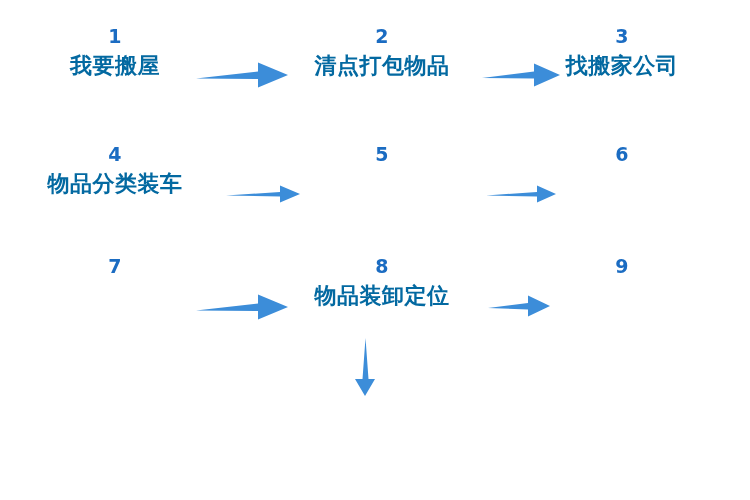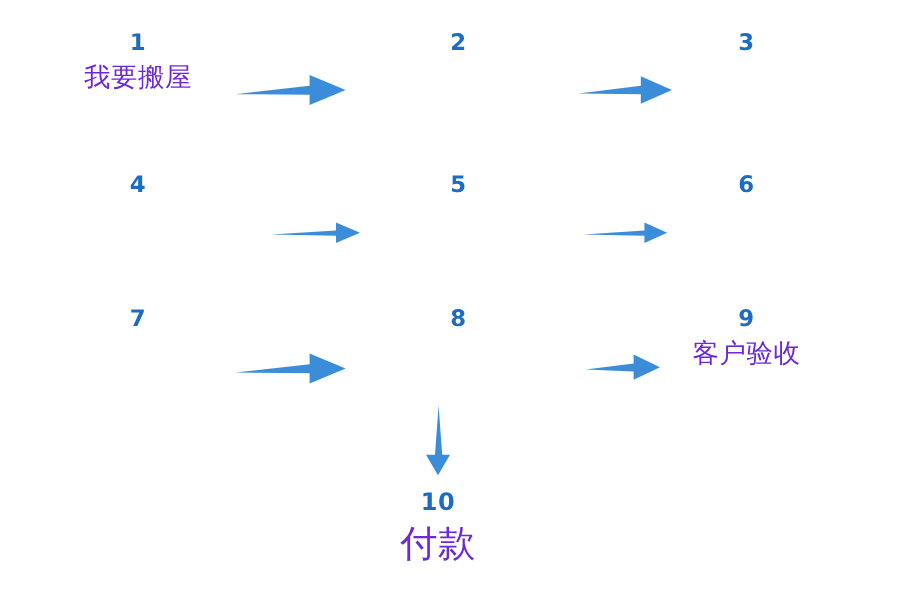--- a/index.html
+++ b/index.html
@@ -32,23 +32,23 @@
     display: block;
     color: #1b6cc2;
     font-size: 19px;
     font-weight: 700;
     line-height: 1;
     letter-spacing: 0.5px;
   }
   .step-label {
     display: block;
     margin-top: 9px;
-    color: #6d28d9;
+    color: #0369a1;
     font-size: 22px;
-    font-weight: 400;
+    font-weight: 700;
     line-height: 1;
     letter-spacing: 0.5px;
   }
 
   
   .step.final .step-number {
     font-size: 20px;
   }
   .step.final .step-label {
     margin-top: 10px;
@@ -75,34 +75,37 @@
   </div>
 
   <div class="arrow" style="left:196px; top:62px;">
     <svg width="92" height="26" viewBox="0 0 92 26">
       <path d="M0 16.5 L62 9.5 L62 0.5 L92 13.0 L62 25.5 L62 17.0 Z" fill="#3c8dd9"></path>
     </svg>
   </div>
 
   <div class="step" style="left:382px; top:27px;">
     <span class="step-number">2</span>
+    <span class="step-label">清点打包物品</span>
   </div>
 
   <div class="arrow" style="left:482px; top:63px;">
     <svg width="78" height="24" viewBox="0 0 78 24">
       <path d="M0 15.0 L52 8.5 L52 0.5 L78 12.0 L52 23.5 L52 15.5 Z" fill="#3c8dd9"></path>
     </svg>
   </div>
 
   <div class="step" style="left:622px; top:27px;">
     <span class="step-number">3</span>
+    <span class="step-label">找搬家公司</span>
   </div>
 
   <div class="step" style="left:115px; top:145px;">
     <span class="step-number">4</span>
+    <span class="step-label">物品分类装车</span>
   </div>
 
   <div class="arrow" style="left:226px; top:185px;">
     <svg width="74" height="18" viewBox="0 0 74 18">
       <path d="M0 10.5 L54 7.0 L54 0.5 L74 9.0 L54 17.5 L54 11.5 Z" fill="#3c8dd9"></path>
     </svg>
   </div>
 
   <div class="step" style="left:382px; top:145px;">
     <span class="step-number">5</span>
@@ -123,37 +126,33 @@
   </div>
 
   <div class="arrow" style="left:196px; top:294px;">
     <svg width="92" height="26" viewBox="0 0 92 26">
       <path d="M0 16.5 L62 9.5 L62 0.5 L92 13.0 L62 25.5 L62 17.0 Z" fill="#3c8dd9"></path>
     </svg>
   </div>
 
   <div class="step" style="left:382px; top:257px;">
     <span class="step-number">8</span>
+    <span class="step-label">物品装卸定位</span>
   </div>
 
   <div class="arrow" style="left:488px; top:295px;">
     <svg width="62" height="22" viewBox="0 0 62 22">
       <path d="M0 13.0 L40 8.0 L40 0.5 L62 11.0 L40 21.5 L40 14.5 Z" fill="#3c8dd9"></path>
     </svg>
   </div>
 
   <div class="step" style="left:622px; top:257px;">
     <span class="step-number">9</span>
-    <span class="step-label">客户验收</span>
   </div>
 
   <div class="arrow" style="left:352px; top:338px;">
     <svg width="26" height="58" viewBox="0 0 26 58">
       <path d="M13.5 0 L16.5 41 L23.0 41 L13.0 58 L3.0 41 L10.5 41 Z" fill="#3c8dd9"></path>
     </svg>
   </div>
 
-  <div class="step final" style="left:365px; top:408px;">
-    <span class="step-number">10</span>
-    <span class="step-label">付款</span>
-  </div>
 
 </div>
 
 </body></html>

